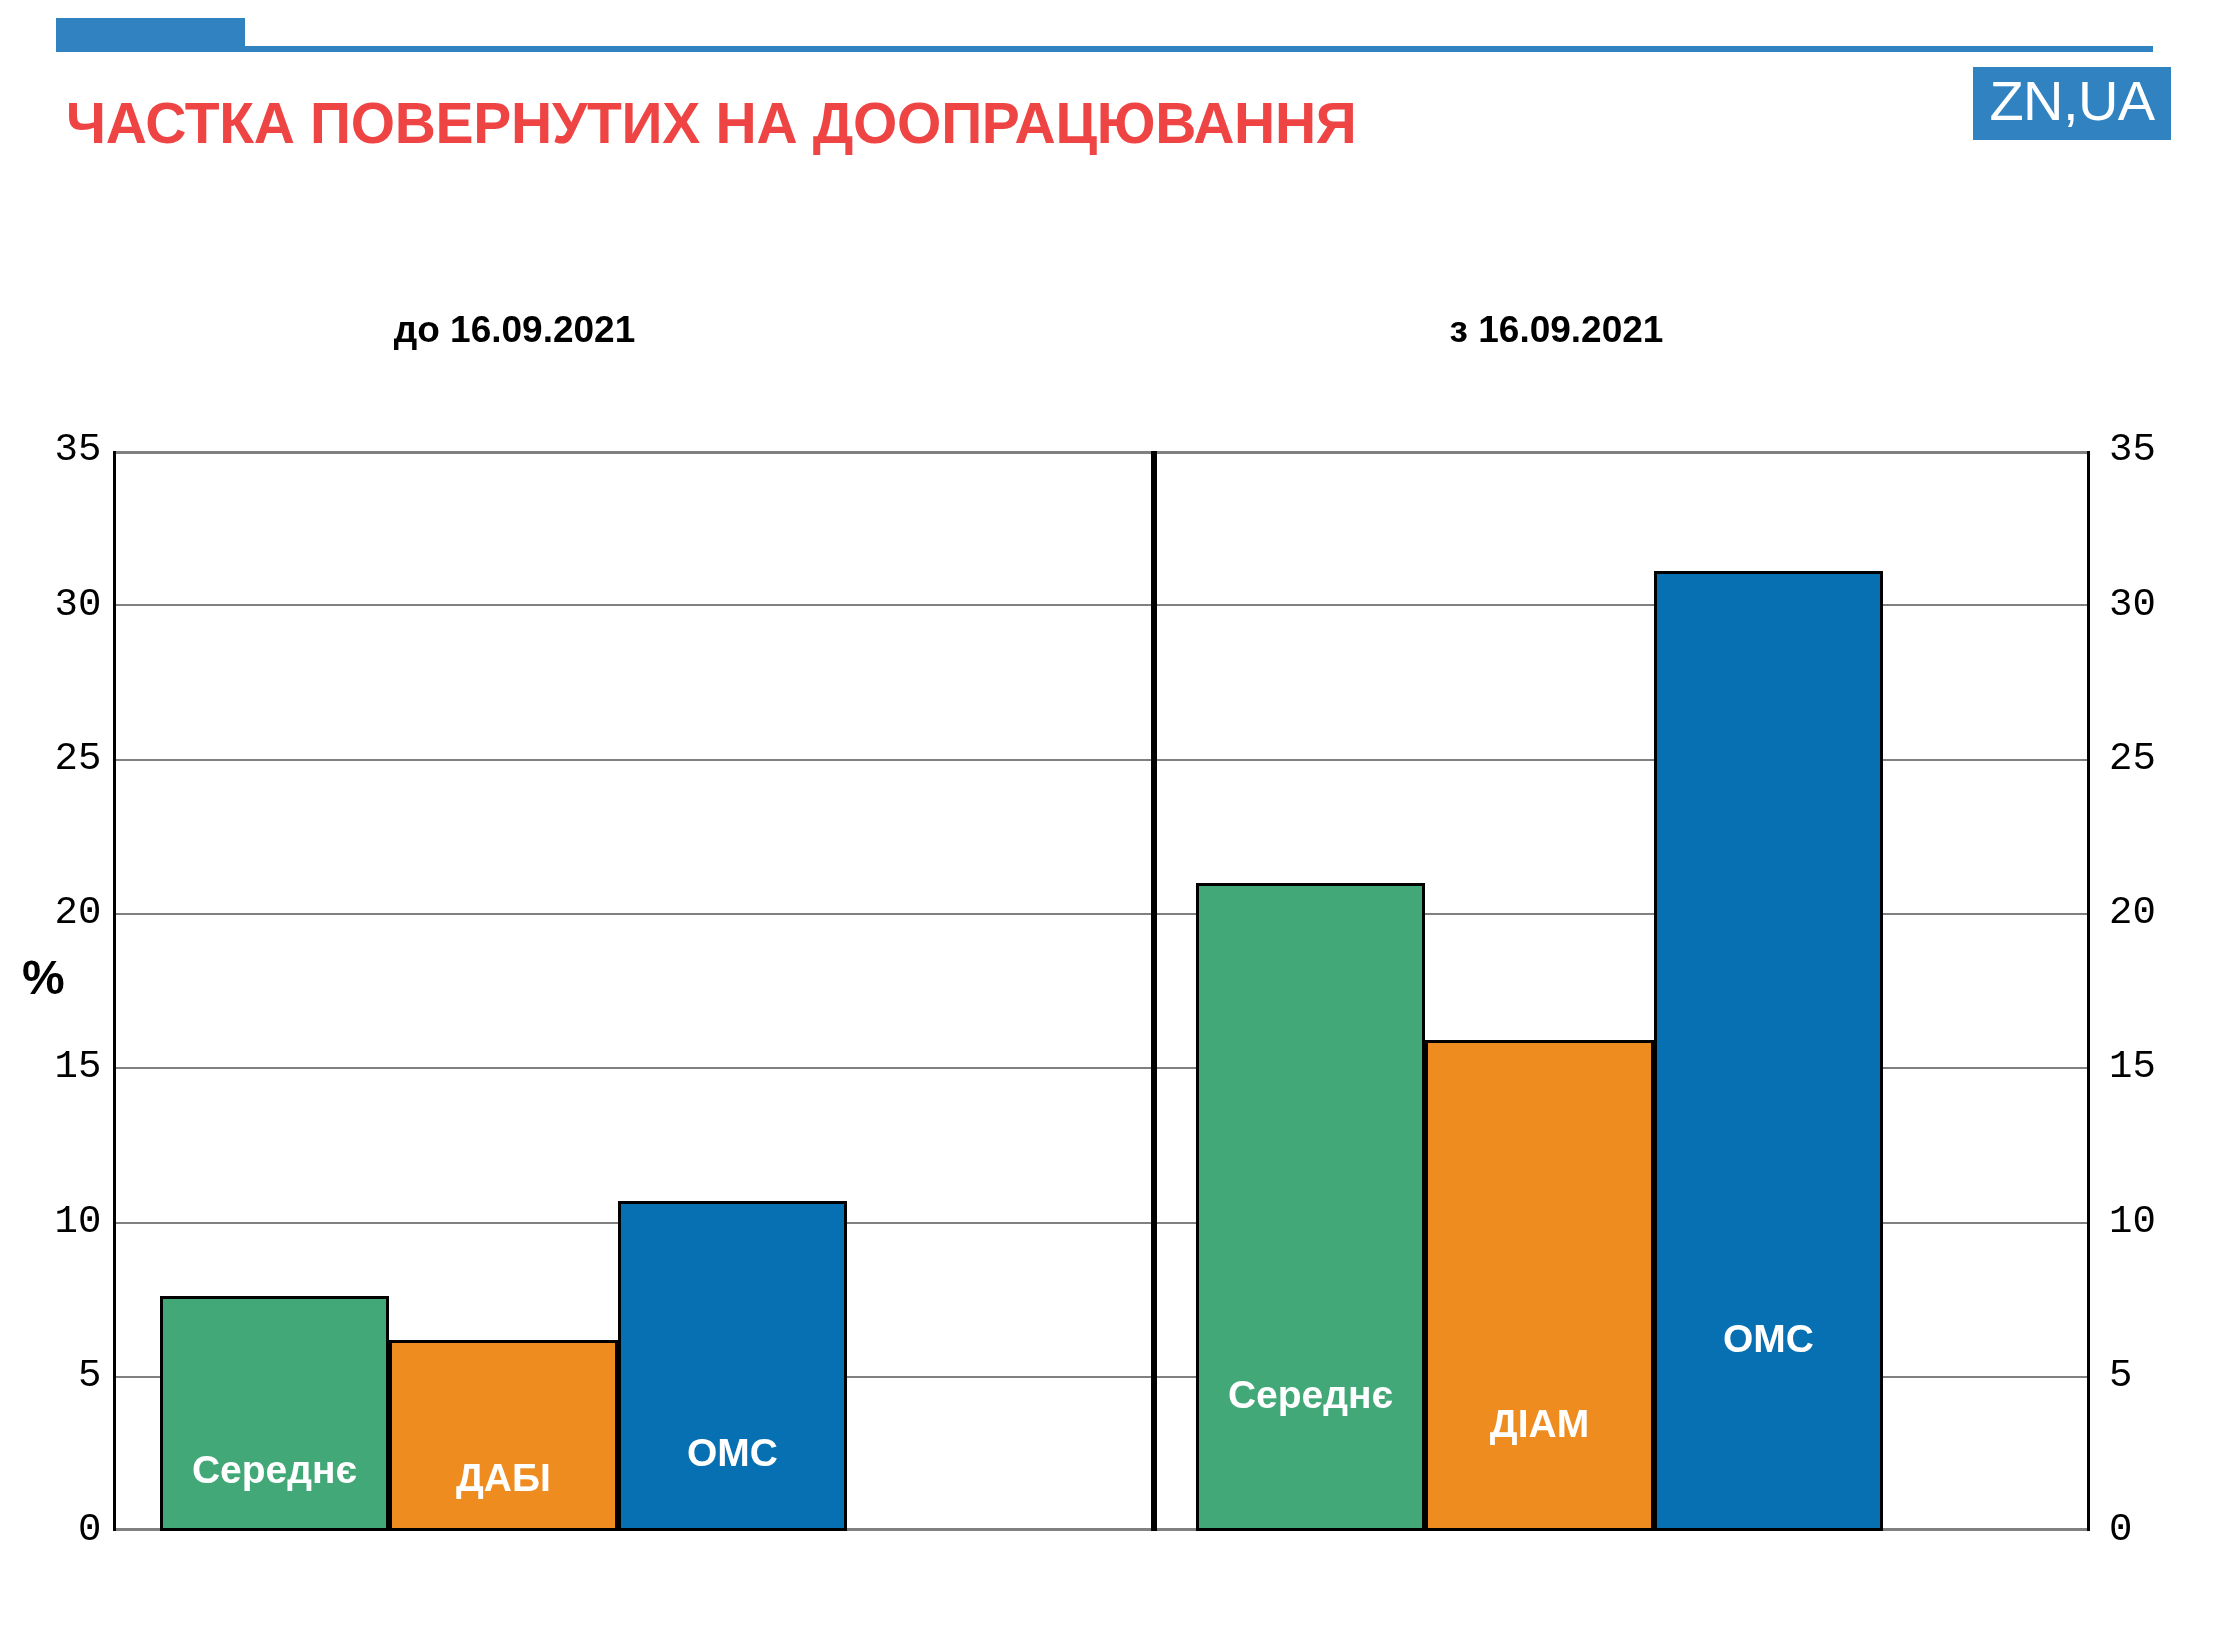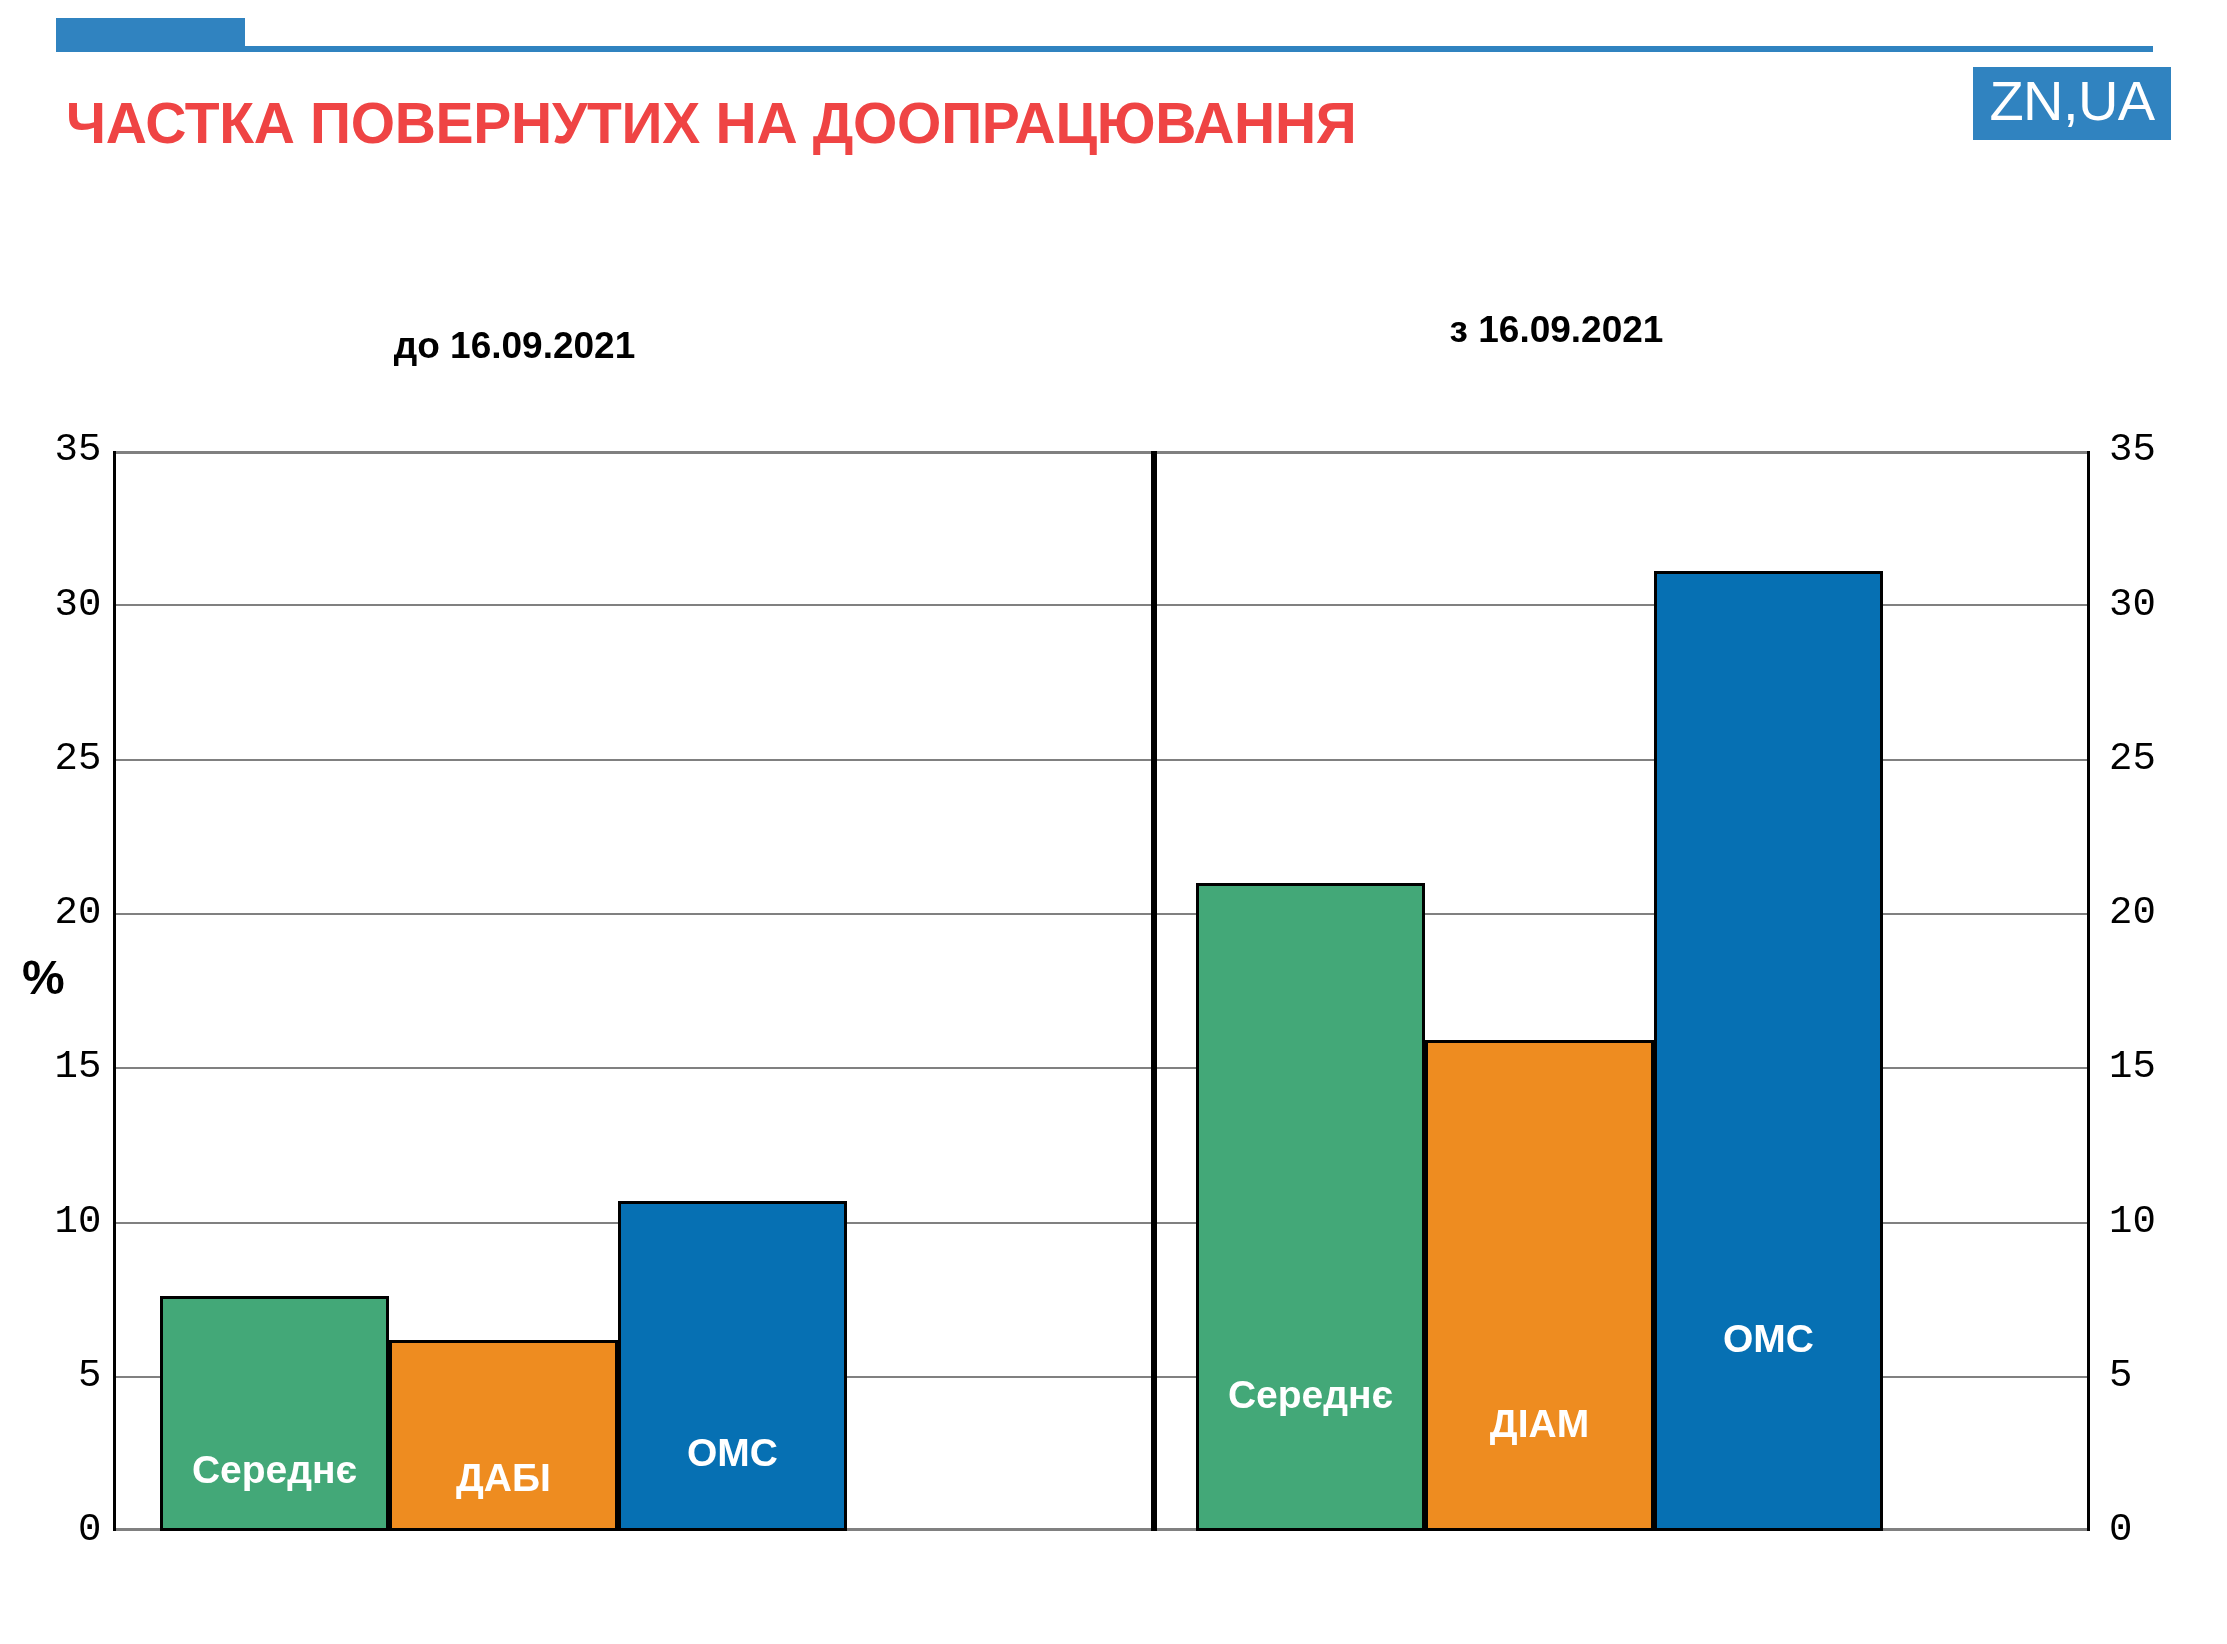--- a/index.html
+++ b/index.html
@@ -74,21 +74,21 @@
     margin-bottom: 23px;
     white-space: nowrap;
   }
   .panel-caption .cap-org {
     font-size: 34px;
     font-weight: normal;
     line-height: 1.2;
     display: block;
   }
   .panel-caption .cap-org b { font-weight: bold; }
-  #caption-left  { left: 146px;  top: 325px; width: 737px; }
+  #caption-left  { left: 146px;  top: 309px; width: 737px; }
   #caption-right { left: 1188px; top: 309px; width: 737px; text-align: center; }
 
   
   #chart {
     position: absolute;
     left: 113px;
     top: 451px;
     width: 1977px;
     height: 1080px;
     border-left: 3.2px solid #000000;

